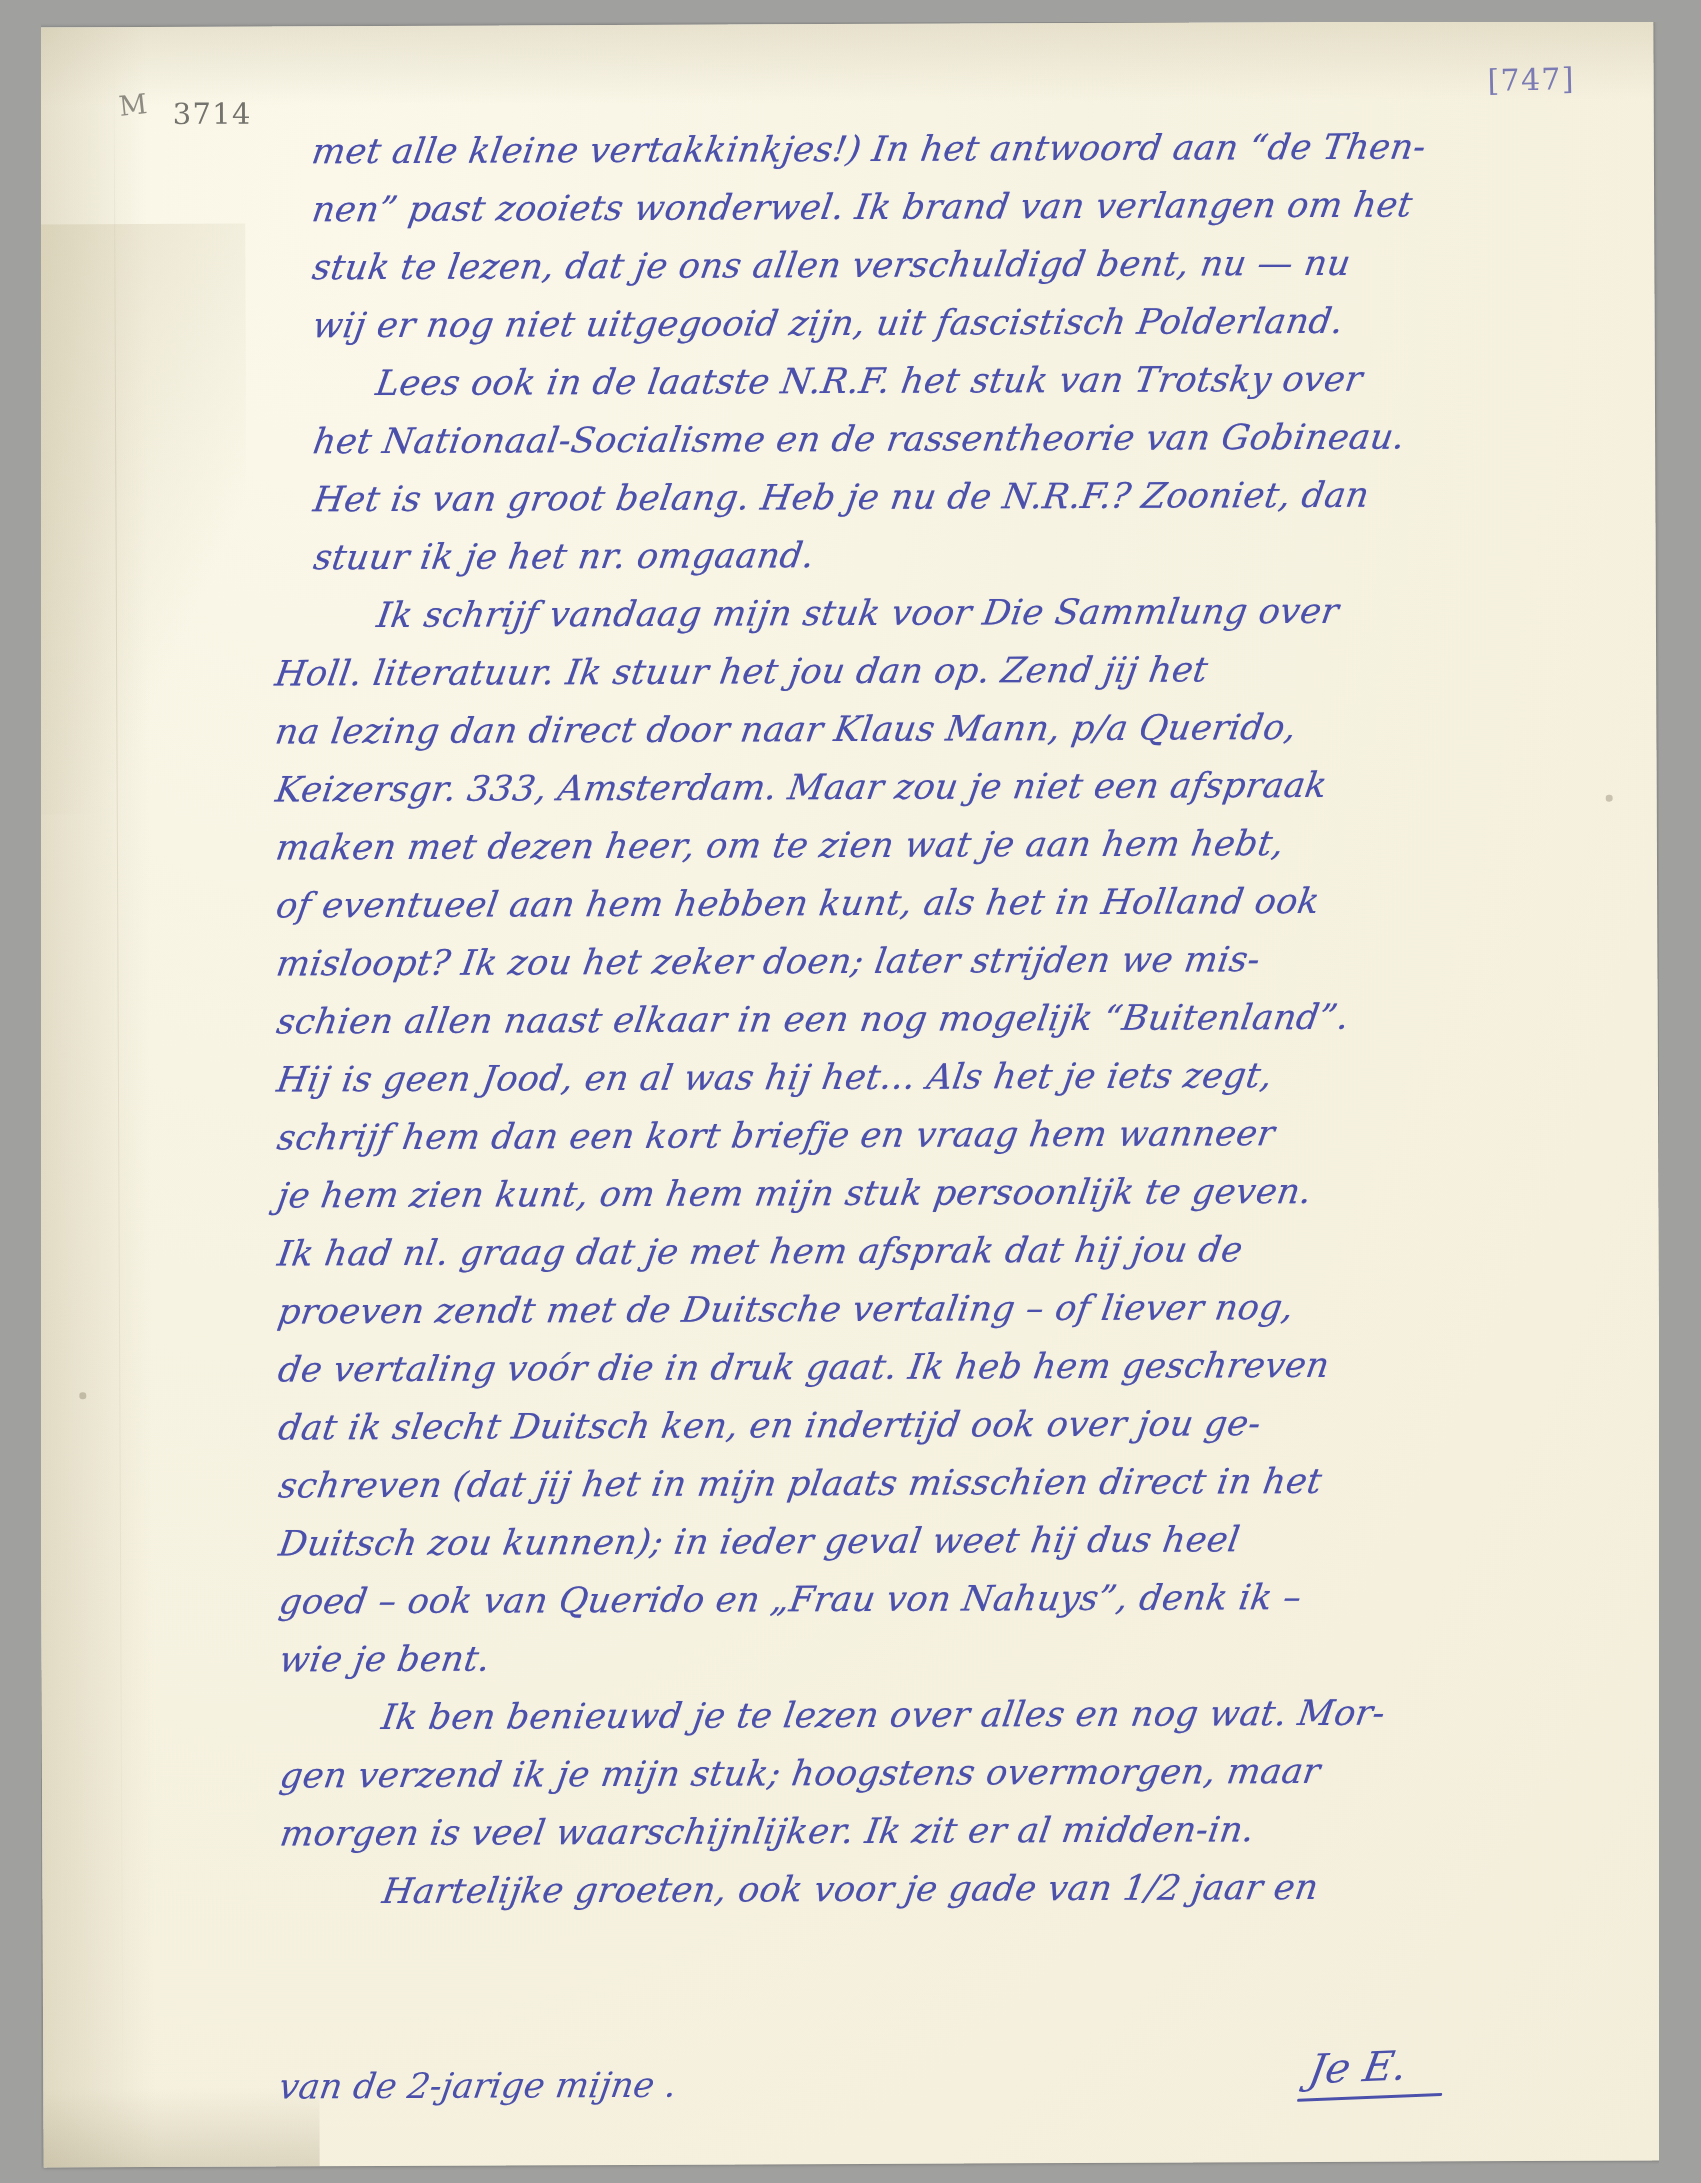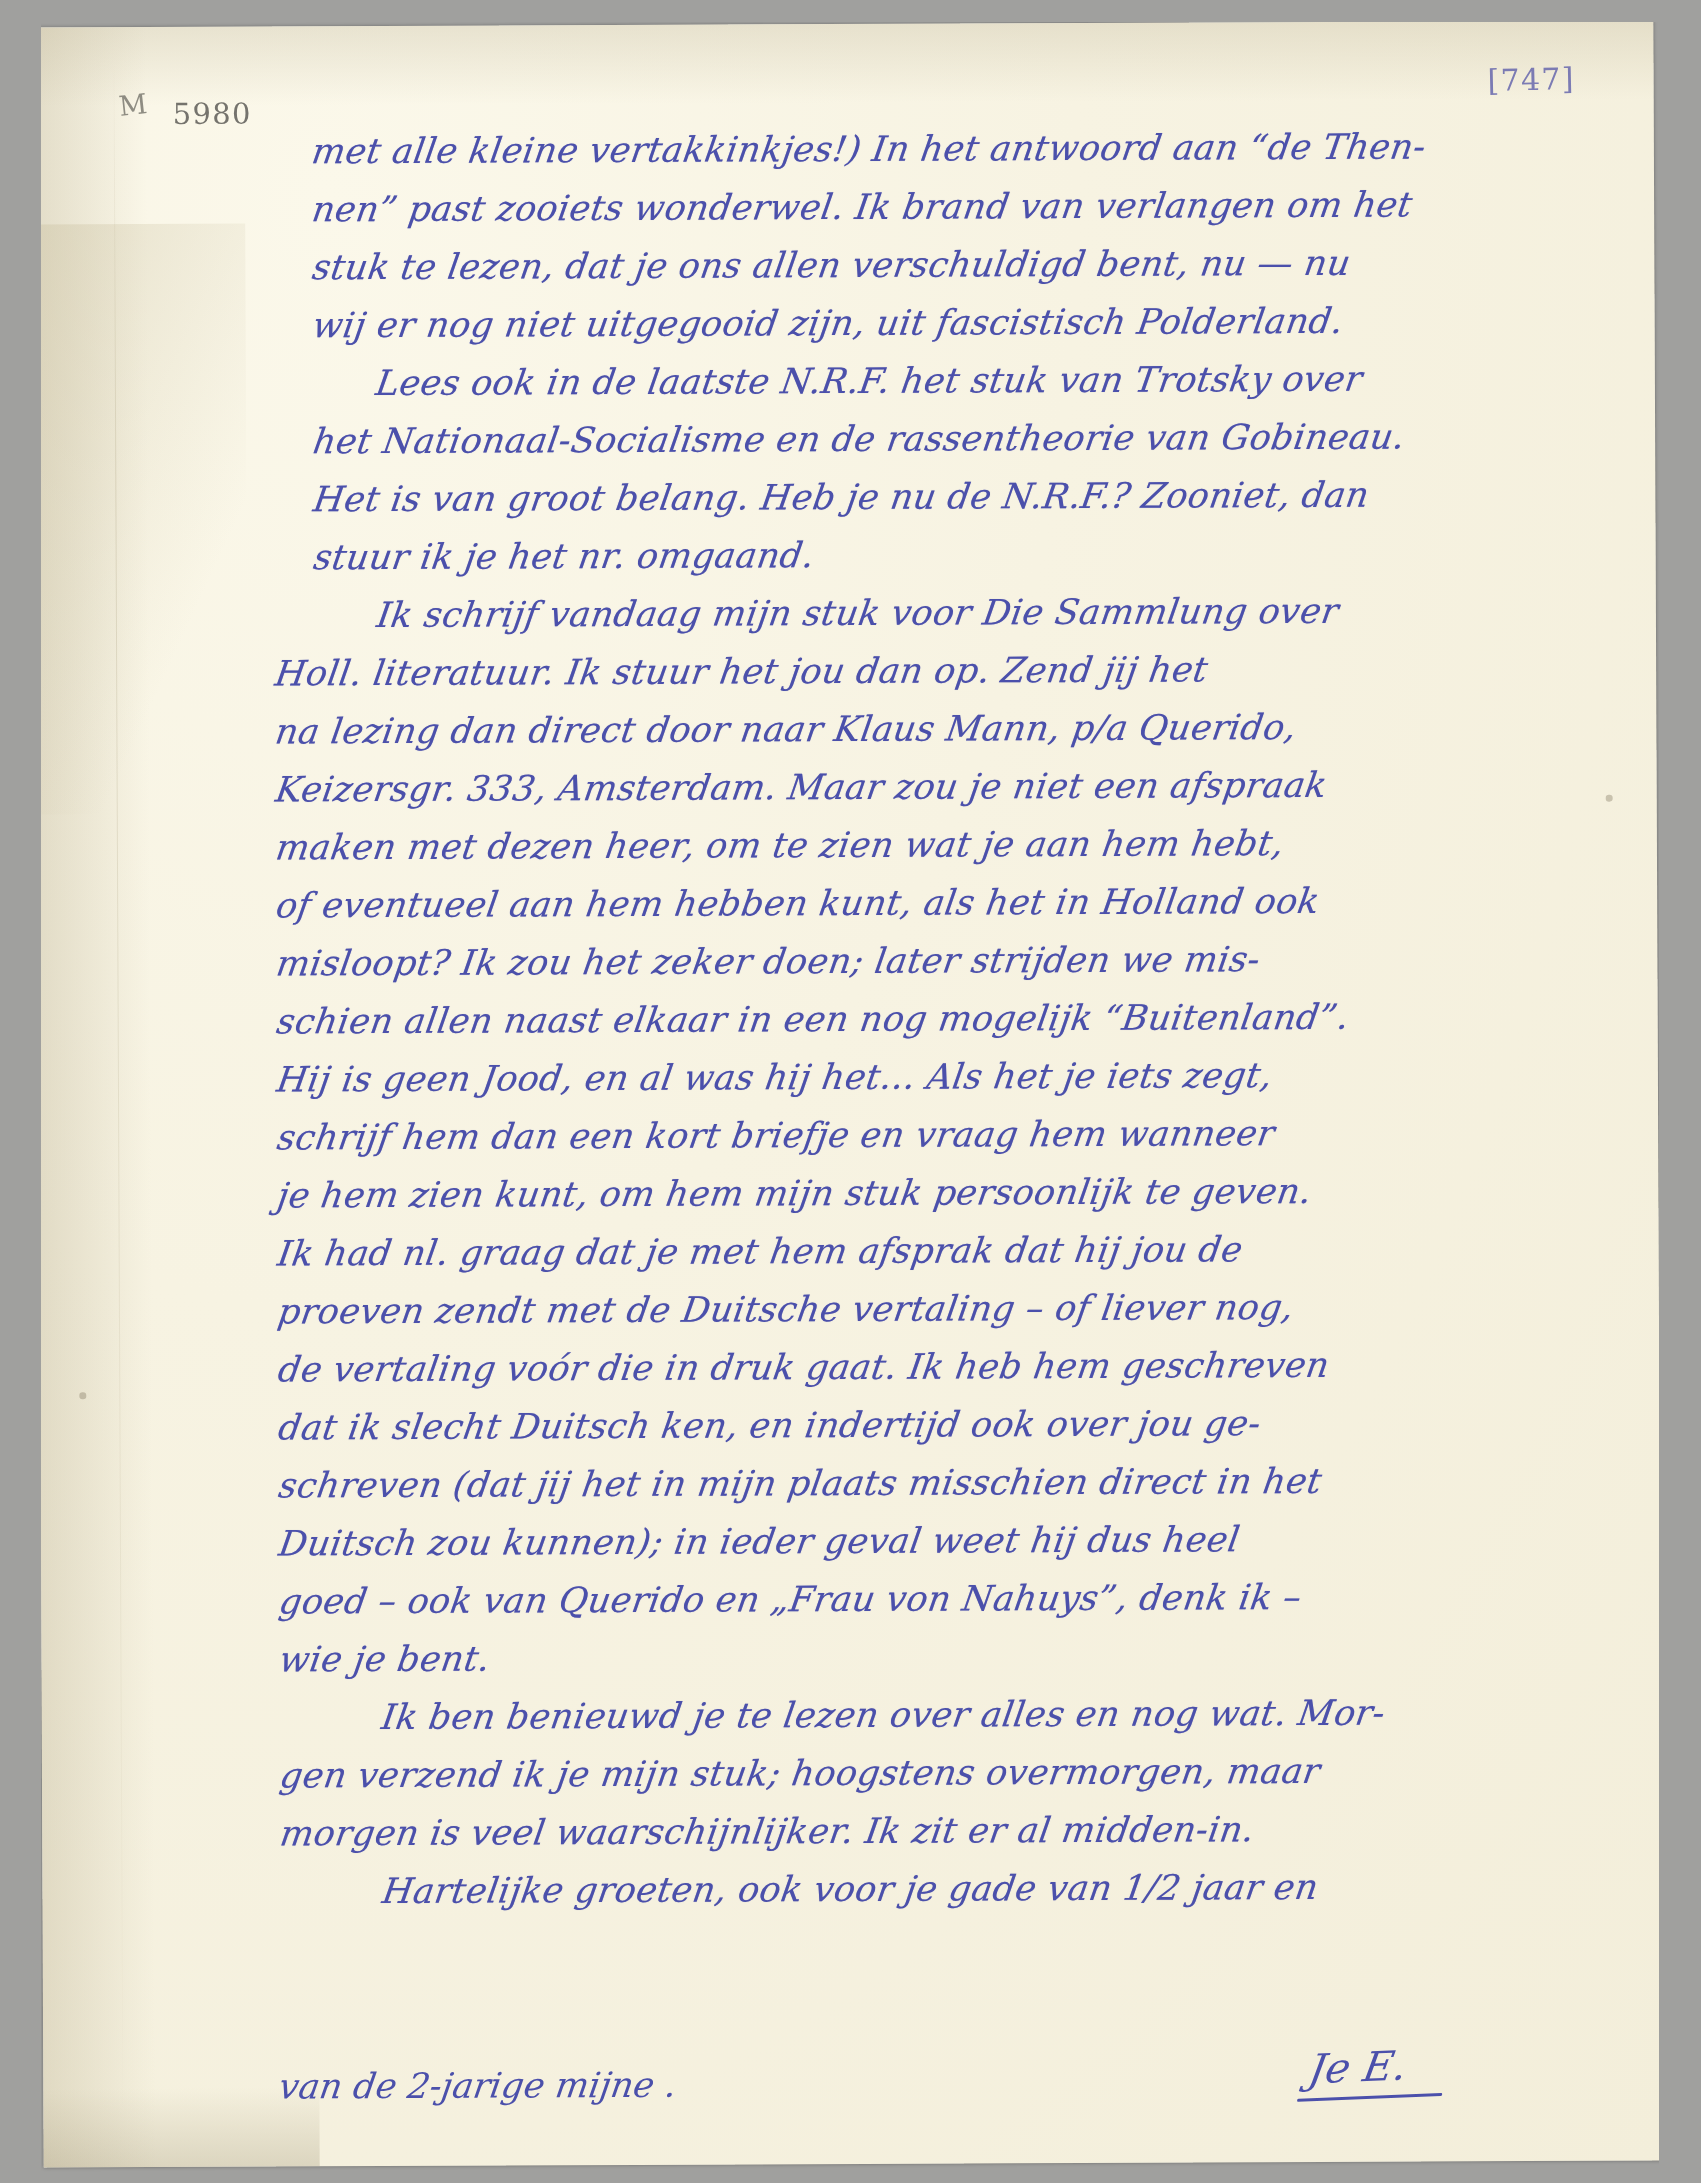--- a/index.html
+++ b/index.html
@@ -177,21 +177,21 @@
     <div class="paper-fold"></div>
     <div class="paper-crease"></div>
     <div class="paper-corner-bl"></div>
 
     <div class="pinhole" style="left:39px; top:1365px;"></div>
     <div class="pinhole" style="left:1568px; top:774px;"></div>
 
     <div class="stamp-mark">
       <span>M</span>
     </div>
-    <div class="shelfmark">5980</div>
+    <div class="shelfmark">3714</div>
     <div class="page-number">[747]</div>
 
     <div class="letter-body">
       <div class="hw-line">met alle kleine vertakkinkjes!) In het antwoord aan “de Then-</div>
       <div class="hw-line">nen” past zooiets wonderwel. Ik brand van verlangen om het</div>
       <div class="hw-line">stuk te lezen, dat je ons allen verschuldigd bent, nu — nu</div>
       <div class="hw-line">wij er nog niet uitgegooid zijn, uit fascistisch Polderland.</div>
 
       <div class="hw-line indent">Lees ook in de laatste N.R.F. het stuk van Trotsky over</div>
       <div class="hw-line">het Nationaal-Socialisme en de rassentheorie van Gobineau.</div>

